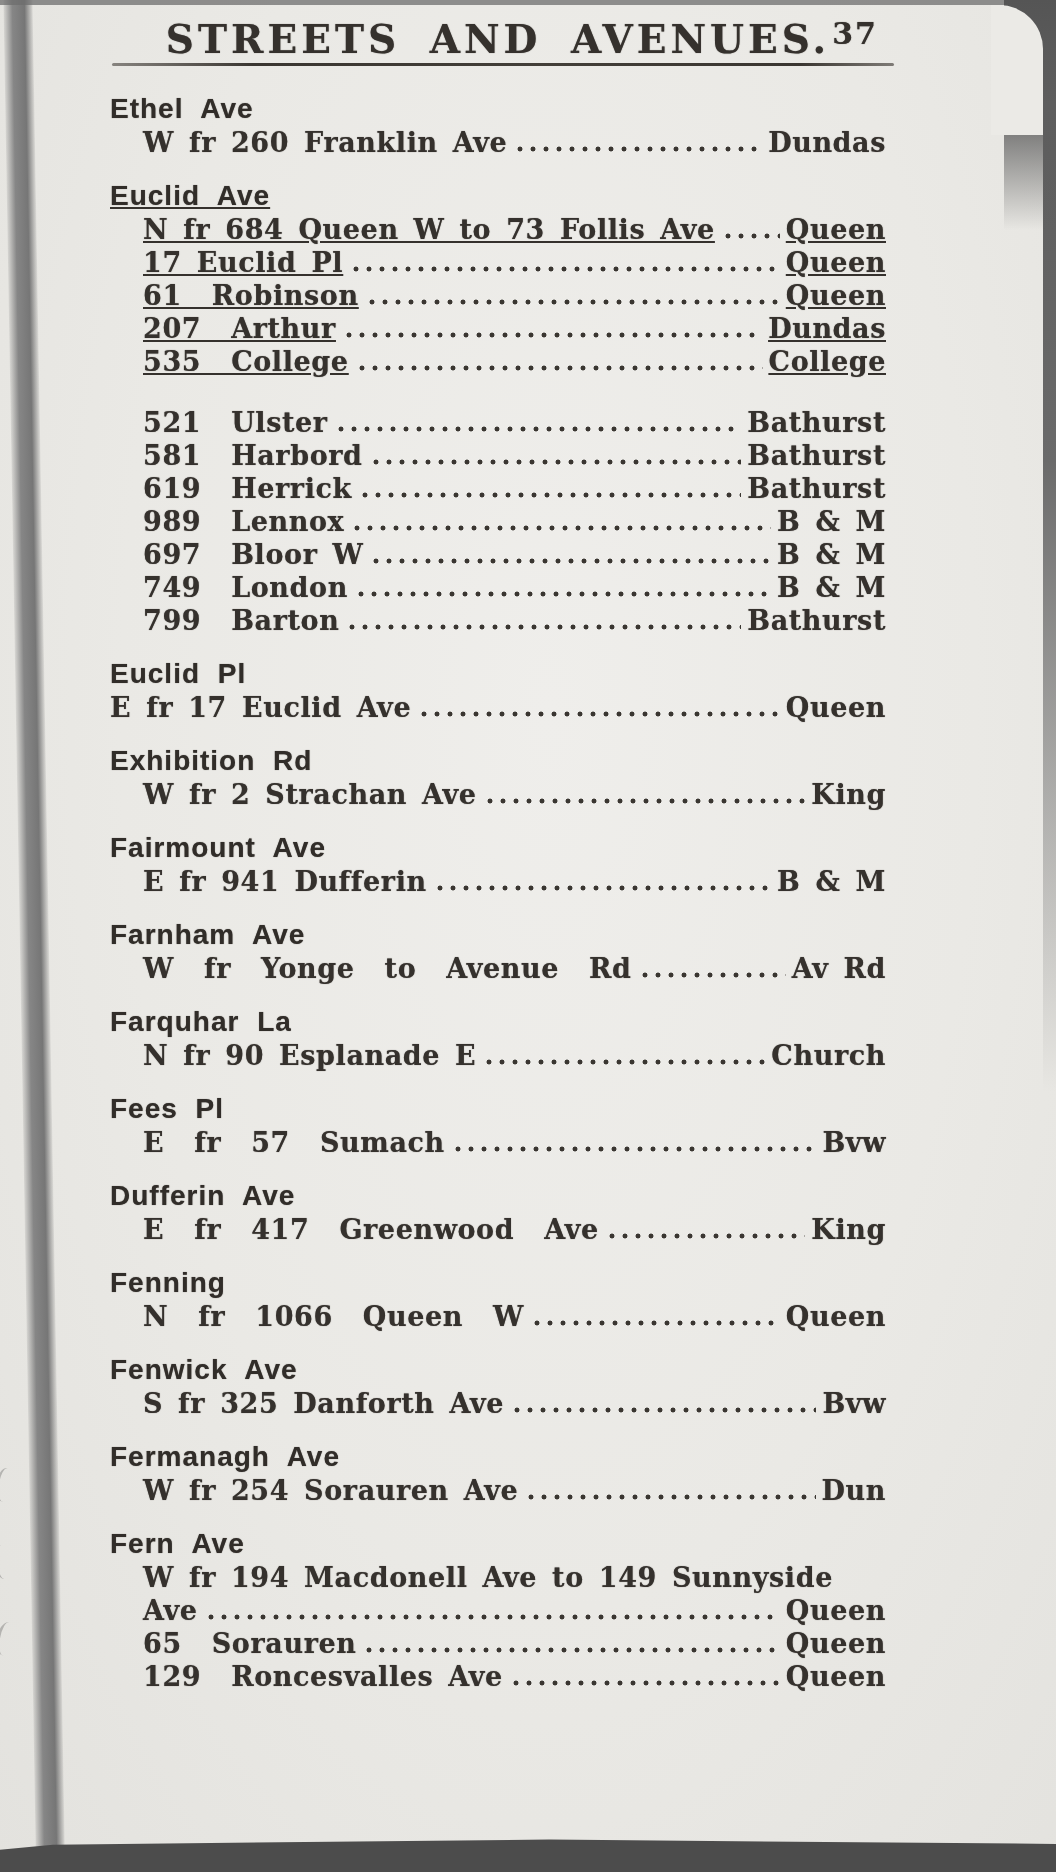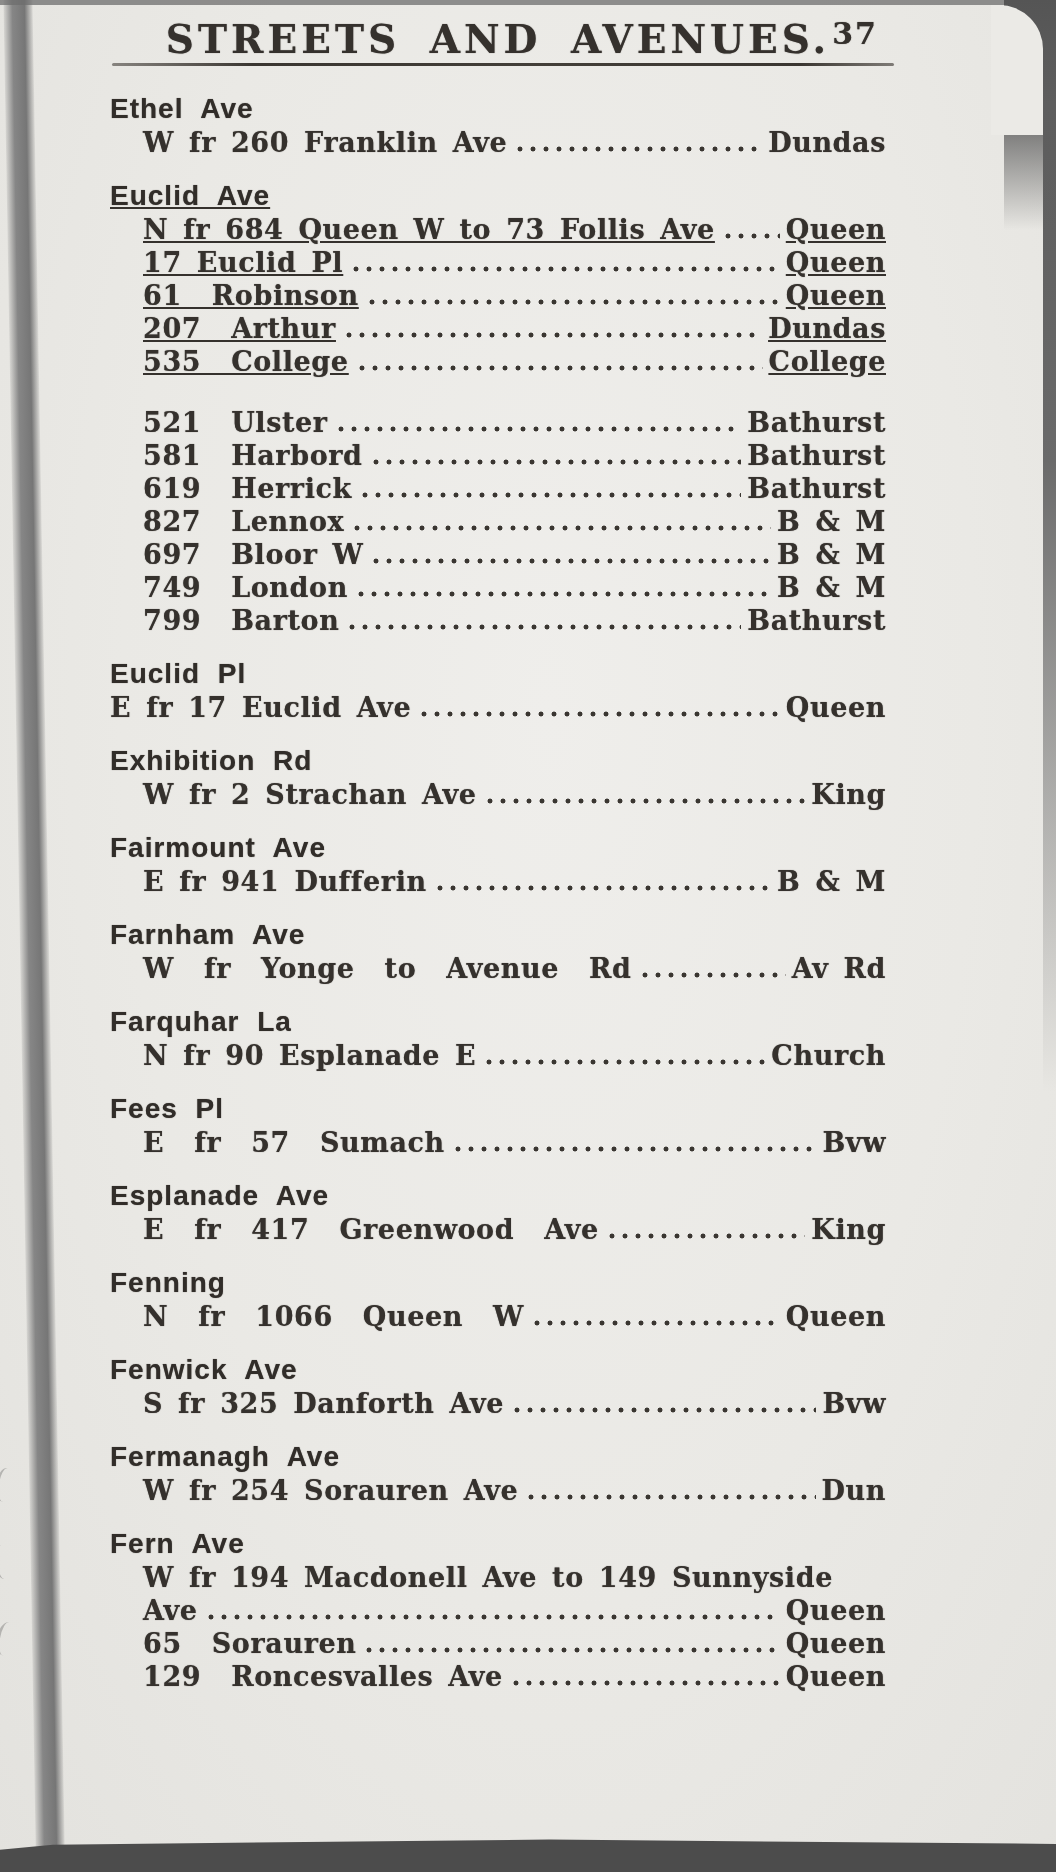--- a/index.html
+++ b/index.html
@@ -121,21 +121,21 @@
         <span class="lt">581  Harbord</span>
         <span class="dots"></span>
         <span class="dest">Bathurst</span>
       </div>
       <div class="line">
         <span class="lt">619  Herrick</span>
         <span class="dots"></span>
         <span class="dest">Bathurst</span>
       </div>
       <div class="line">
-        <span class="lt">827  Lennox</span>
+        <span class="lt">989  Lennox</span>
         <span class="dots"></span>
         <span class="dest">B &amp; M</span>
       </div>
       <div class="line">
         <span class="lt">697  Bloor W</span>
         <span class="dots"></span>
         <span class="dest">B &amp; M</span>
       </div>
       <div class="line">
         <span class="lt">749  London</span>
@@ -197,21 +197,21 @@
     <div class="entry">
       <div class="h">Fees Pl</div>
       <div class="line">
         <span class="lt">E  fr  57  Sumach</span>
         <span class="dots"></span>
         <span class="dest">Bvw</span>
       </div>
     </div>
 
     <div class="entry">
-      <div class="h">Esplanade Ave</div>
+      <div class="h">Dufferin Ave</div>
       <div class="line">
         <span class="lt">E  fr  417  Greenwood  Ave</span>
         <span class="dots"></span>
         <span class="dest">King</span>
       </div>
     </div>
 
     <div class="entry">
       <div class="h">Fenning</div>
       <div class="line">

